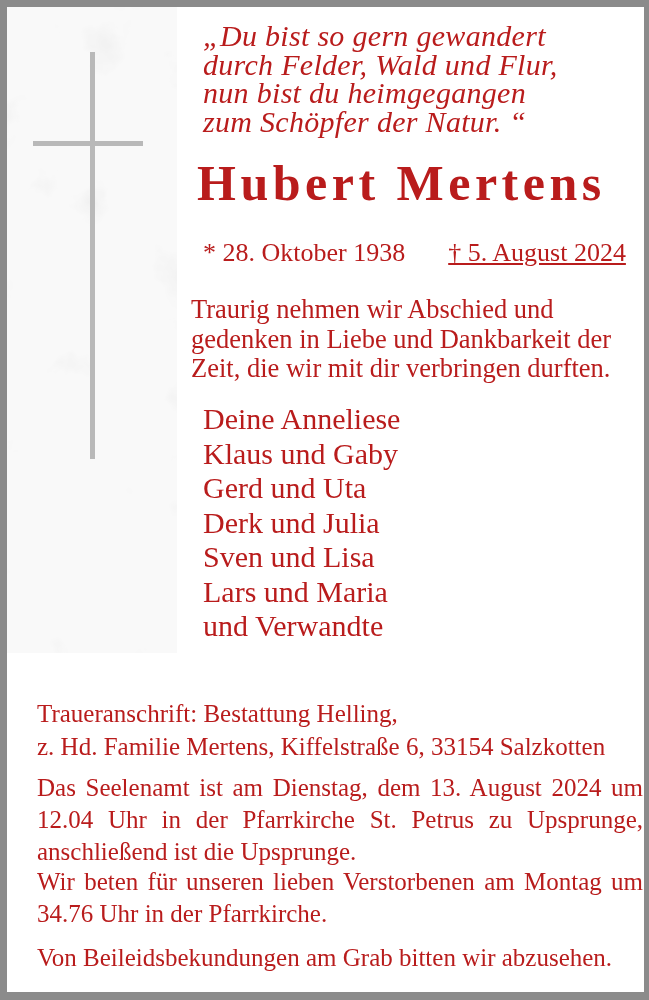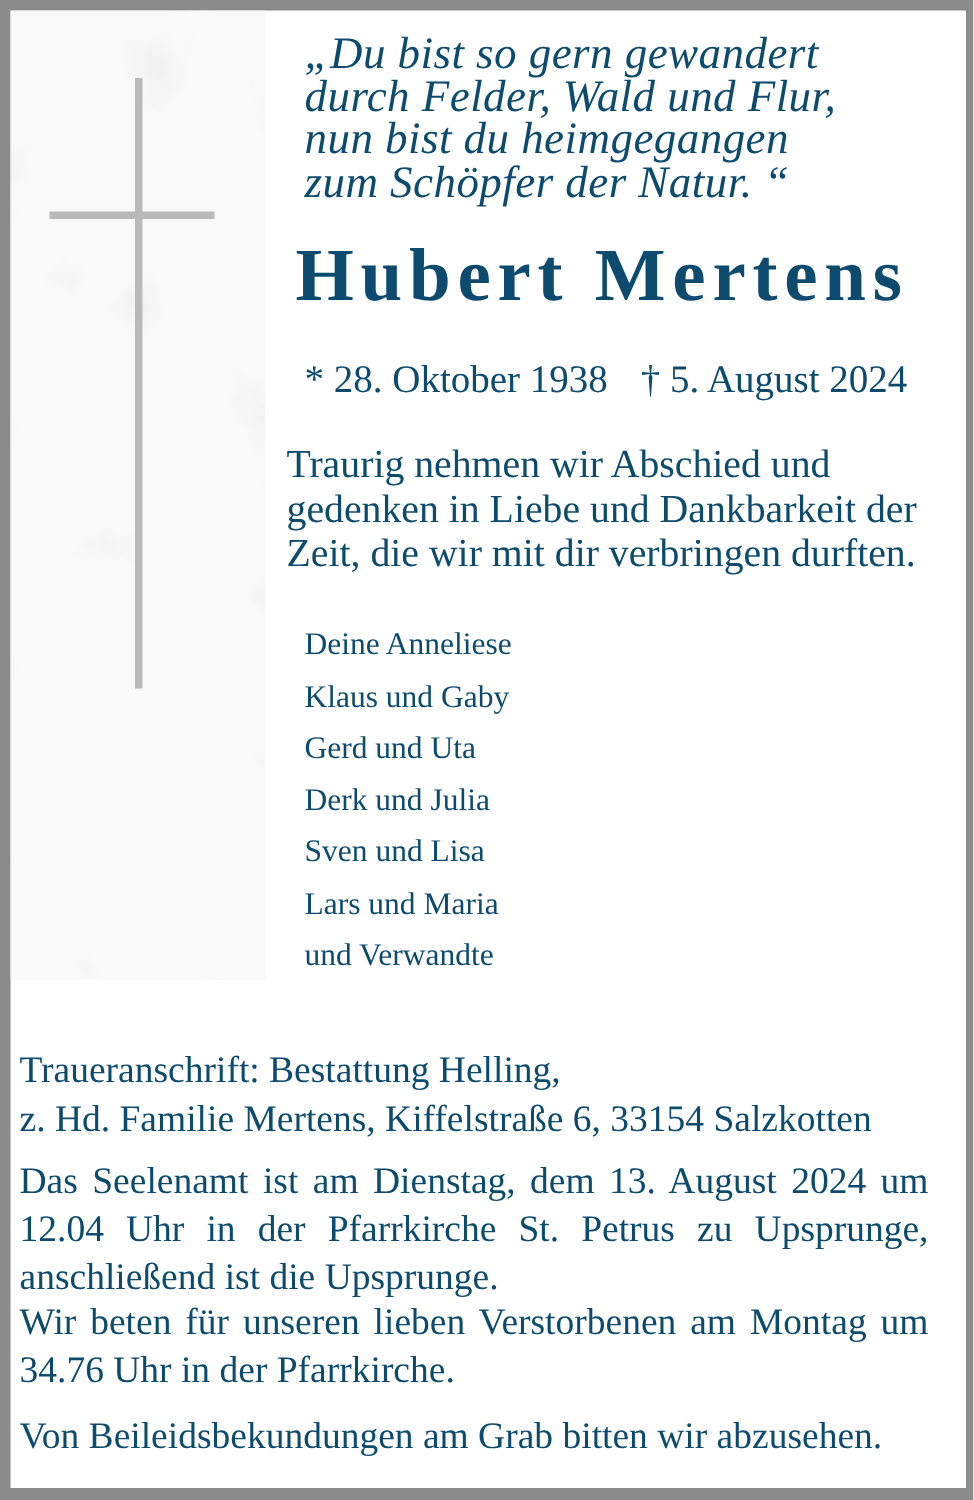--- a/index.html
+++ b/index.html
@@ -5,21 +5,21 @@
   html,body{margin:0;padding:0;background:#ffffff;}
   .card{
     position:relative;
     width:649px;height:1000px;
     box-sizing:border-box;
     border:7px solid #8b8b8b;
     border-right-width:5px;
     border-bottom-width:8px;
     background:#ffffff;
     font-family:"Liberation Serif", serif;
-    color:#0c4a6e;
+    color:#b91c1c;
     overflow:hidden;
   }
   
   .panel{
     position:absolute;left:0;top:0;width:170px;height:646px;
     background:#f5f5f5;
     overflow:hidden;
   }
   .panel svg{position:absolute;left:0;top:0;}
   .cross-v{position:absolute;left:83px;top:45px;width:5px;height:407px;background:#b9b9b9;}
@@ -32,31 +32,31 @@
   }
   .name{
     position:absolute;left:190px;top:150px;
     font-size:50px;font-weight:bold;letter-spacing:4.5px;
     line-height:52px;white-space:nowrap;
   }
   .dates{
     position:absolute;left:196px;top:231px;
     font-size:26px;line-height:30px;white-space:nowrap;
   }
-  .dates .death{margin-left:22px;}
+  .dates .death{margin-left:43px;text-decoration:underline;}
   .intro{
     position:absolute;left:184px;top:288px;
     font-size:26.5px;line-height:29.5px;white-space:nowrap;
   }
   .family{
-    position:absolute;left:196px;top:405px;
-    font-size:21px;line-height:34.5px;white-space:nowrap;
+    position:absolute;left:196px;top:395px;
+    font-size:30px;line-height:34.5px;white-space:nowrap;
   }
   .footer-block{
-    position:absolute;left:6px;width:606px;
+    position:absolute;left:30px;width:606px;
     font-size:25px;line-height:32px;
   }
   .addr{top:690px;line-height:33px;}
   .service{top:765px;}
   .prayer{top:859px;}
   .condolence{top:935px;white-space:nowrap;}
   .jline{text-align:justify;text-align-last:justify;}
 </style>
 </head>
 <body>

